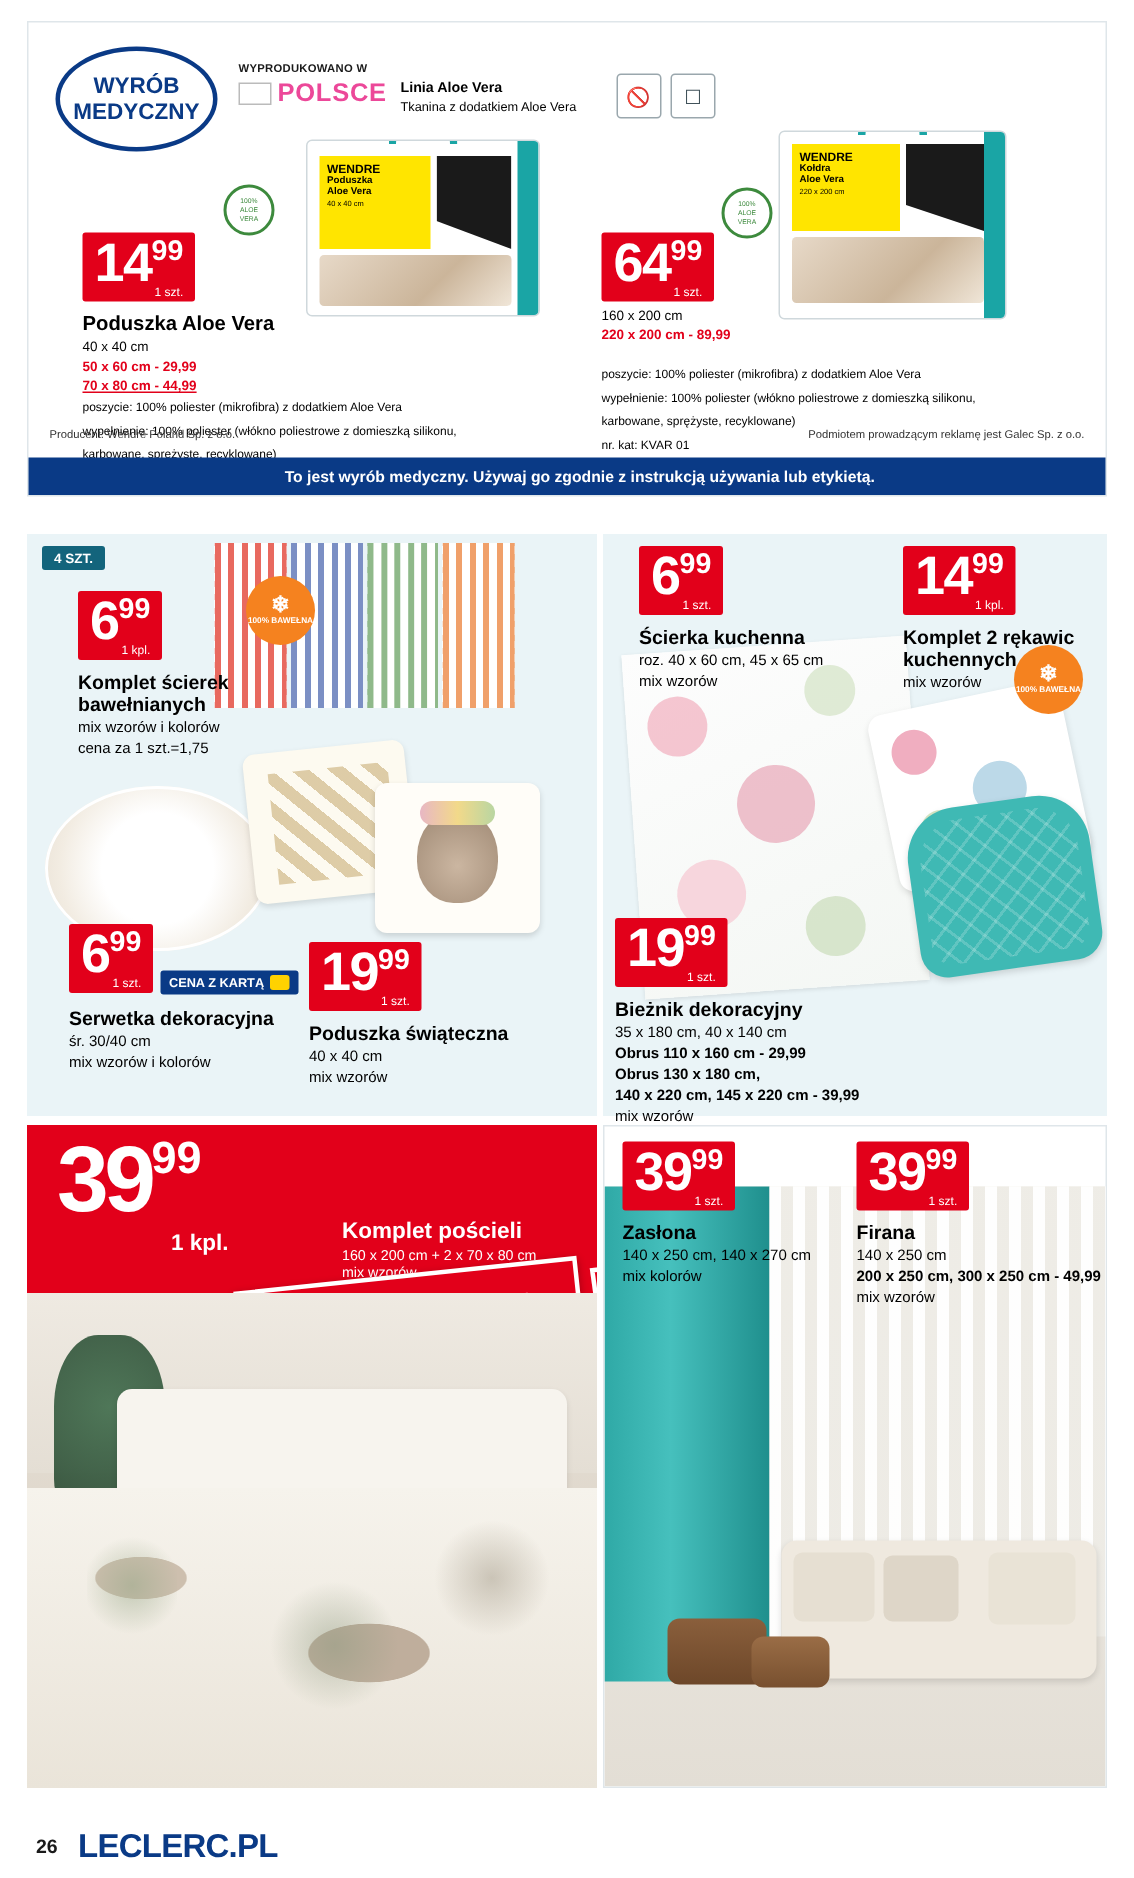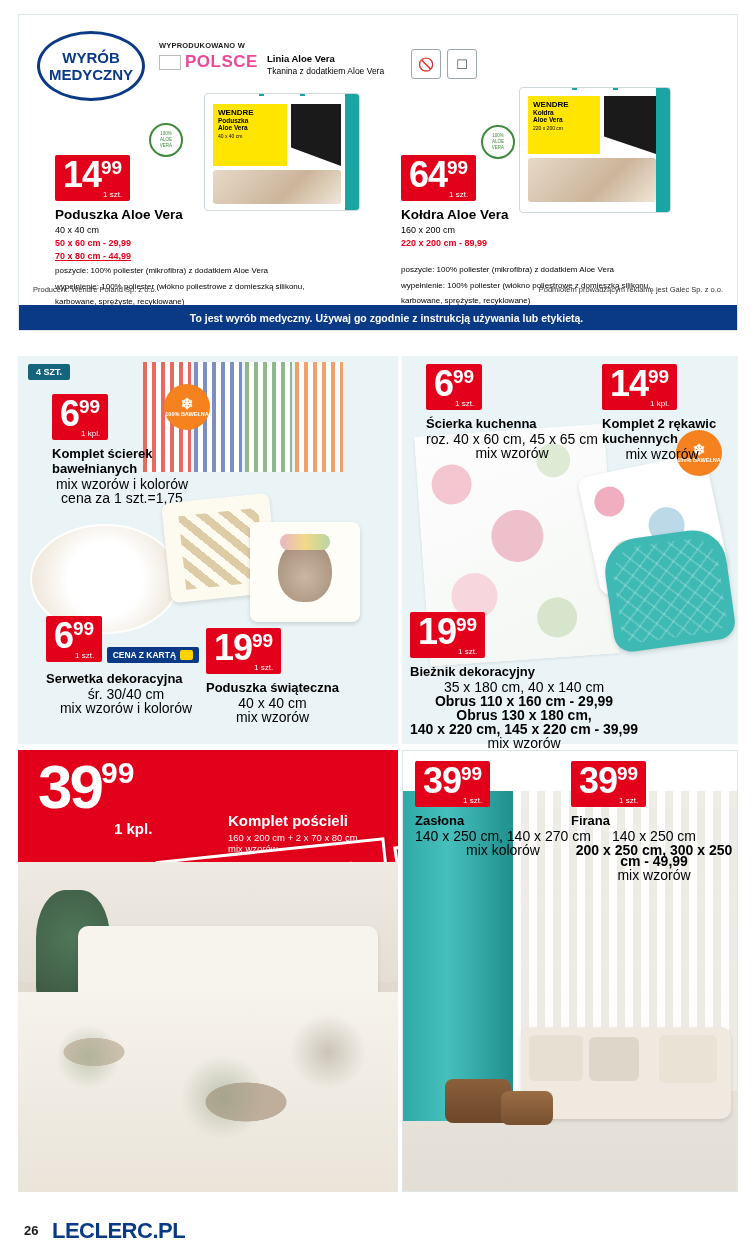--- a/index.html
+++ b/index.html
@@ -105,21 +105,21 @@
     font-size: 9px; font-weight: bold; padding: 3px 8px; border-radius: 2px;
   }
   .cotton-seal {
     position: absolute; width: 46px; height: 46px; border-radius: 50%;
     background: #f5821f; color: #fff; font-size: 5.5px; font-weight: bold;
     text-align: center; line-height: 7px; display: flex; flex-direction: column;
     align-items: center; justify-content: center;
   }
   .cotton-seal .flower { font-size: 15px; line-height: 15px; }
   .item-name { font-weight: bold; font-size: 13px; }
-  .item-sub { font-size: 14px; line-height: 11px; margin-top: 3px; text-align: center; }
+  .item-sub { font-size: 10px; line-height: 11px; margin-top: 3px; }
 
   .card-badge {
     background: #0a3a86; color: #fff; font-size: 8.5px; font-weight: bold;
     padding: 3px 6px; display: inline-flex; align-items: center; gap: 4px;
     border-radius: 2px;
   }
   .card-badge .chip {
     width: 13px; height: 10px; background: #ffd200; border-radius: 2px;
     display:inline-block;
   }
@@ -230,21 +230,20 @@
       <div class="desc">wypełnienie: 100% poliester (włókno poliestrowe z domieszką silikonu,</div>
       <div class="desc">karbowane, sprężyste, recyklowane)</div>
       <div class="desc">nr. kat: PVAR 01</div>
     </div>
 
     <div class="prod-col" style="left:382px; width:330px;">
       <div class="price-tag">
         <span class="main">64</span><span class="cents">99</span>
         <span class="unit">1 szt.</span>
       </div>
-      <div class="name">Kołdra Aloe Vera</div>
       <div class="size">160 x 200 cm</div>
       <div class="size" style="font-weight:bold;color:#e2001a;">220 x 200 cm - 89,99</div>
       <div class="desc" style="margin-top:17px;">poszycie: 100% poliester (mikrofibra) z dodatkiem Aloe Vera</div>
       <div class="desc">wypełnienie: 100% poliester (włókno poliestrowe z domieszką silikonu,</div>
       <div class="desc">karbowane, sprężyste, recyklowane)</div>
       <div class="desc">nr. kat: KVAR 01</div>
     </div>
 
     <div class="producer-line">Producent: Wendre Poland Sp. z o.o.</div>
     <div class="galec-line">Podmiotem prowadzącym reklamę jest Galec Sp. z o.o.</div>

